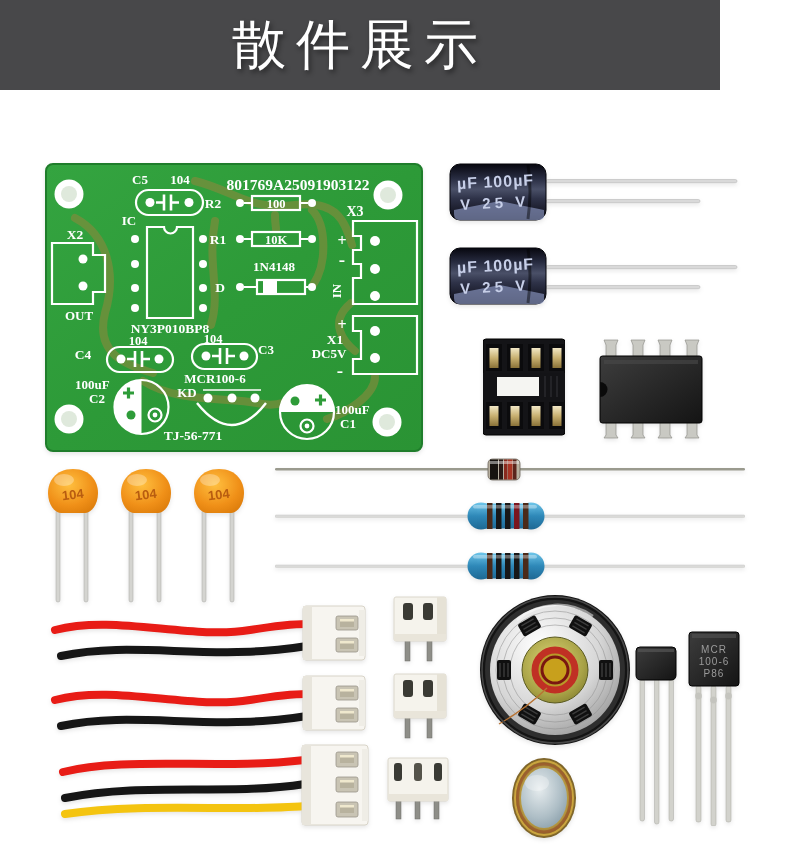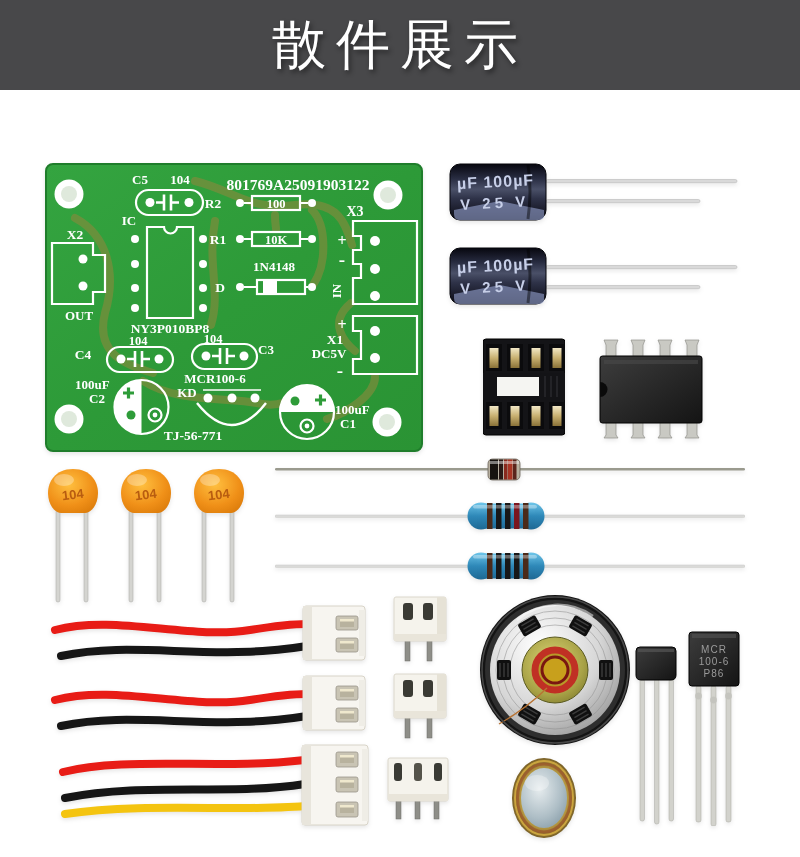--- a/index.html
+++ b/index.html
@@ -1,18 +1,18 @@
 <!DOCTYPE html>
 <html><head>
 <meta charset="utf-8">
 <style>
   html,body{margin:0;padding:0;background:#ffffff;}
   .stage{position:relative;width:800px;height:857px;background:#ffffff;overflow:hidden;
          font-family:"Liberation Sans",sans-serif;}
-  .banner{position:absolute;left:0;top:0;width:800px;height:90px;background:#48484a;
+  .banner{position:absolute;left:0;top:0;width:720px;height:90px;background:#48484a;
           display:flex;align-items:center;justify-content:center;}
   .banner h1{margin:0;color:#ffffff;font-size:54px;font-weight:500;letter-spacing:10px;
              text-shadow:2px 3px 5px rgba(0,0,0,.45);font-family:"Liberation Sans",sans-serif;}
   .abs{position:absolute;}
   .part{filter:drop-shadow(0 2px 2px rgba(0,0,0,.10));}
   .pcb text{font-family:"Liberation Serif",serif;font-weight:bold;fill:#ffffff;}
   .ecap text{font-family:"Liberation Sans",sans-serif;font-weight:bold;fill:#c7cfe8;}
   .to92 text{font-family:"Liberation Sans",sans-serif;fill:#9b9b9b;}
   .cer text{font-family:"Liberation Sans",sans-serif;font-weight:bold;fill:#b85c10;}
 </style>

